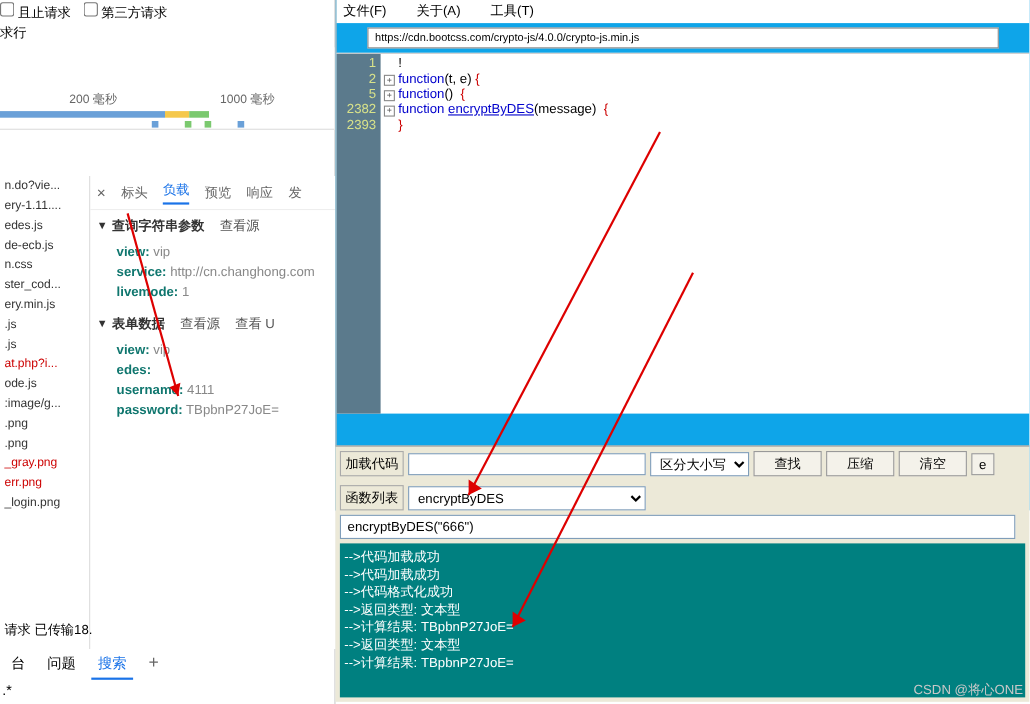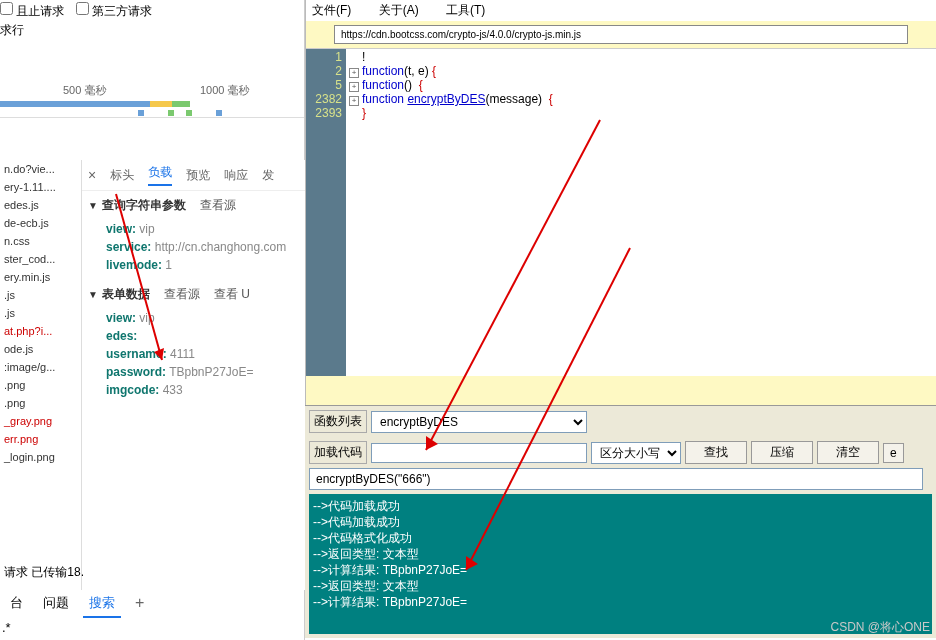--- a/index.html
+++ b/index.html
@@ -25,21 +25,21 @@
 .mid-toolbar{display:flex;align-items:center;gap:14px;padding:4px 6px;border-bottom:1px solid #eee;color:#666;font-size:13px}
 .mid-toolbar .close{cursor:pointer;font-size:14px}
 .mid-toolbar .tab{cursor:pointer}
 .mid-toolbar .tab.active{color:#1a73e8;border-bottom:2px solid #1a73e8;padding-bottom:3px}
 .section{padding:6px}
 .section-head{display:flex;align-items:center;font-weight:600;color:#333;margin-bottom:6px}
 .section-head .tri{margin-right:4px;font-size:10px}
 .section-head .view-src{margin-left:14px;font-weight:400;color:#555;cursor:pointer}
 .kv{padding:2px 0 2px 18px;color:#888}
 .kv b{color:#0f766e;font-weight:700}
-.right-pane{position:absolute;left:305px;top:0;width:631px;height:464px;border-left:1px solid #bbb;background:#fef9c3}
+.right-pane{position:absolute;left:305px;top:0;width:631px;height:464px;border-left:1px solid #bbb;background:#0ea5e9}
 .menubar{padding:2px 6px;background:#fff;font-size:12px}
 .menubar span{margin-right:12px}
 .url-bar{margin:4px 28px 4px 28px}
 .url-bar input{width:100%;border:1px solid #888;padding:3px 6px;font-size:10px;background:#fff}
 .code-area{display:flex;height:328px;background:#fff;border-top:1px solid #ccc}
 .gutter{width:40px;background:#5b7a8c;color:#d8e28a;text-align:right;padding-right:4px;font-family:Consolas,monospace;font-size:12px;line-height:14px;padding-top:1px}
 .gutter div{height:14px}
 .code-body{flex:1;font-family:Consolas,monospace;font-size:12px;line-height:14px;padding-top:1px;color:#000}
 .code-body .row{height:14px;white-space:pre}
 .fold{display:inline-block;width:10px;height:10px;border:1px solid #888;font-size:8px;line-height:8px;text-align:center;margin:0 3px;color:#555}
@@ -60,21 +60,21 @@
 </head>
 <body>
 
 <div class="left-pane">
   <div class="top-toolbar">
     <label><input type="checkbox" style=""> <span>且止请求</span></label>
     <label><input type="checkbox" style=""> <span>第三方请求</span></label>
   </div>
   <div class="req-line">求行</div>
   <div class="timeline">
-    <span class="tick b">500 毫秒</span>
+    <span class="tick b">200 毫秒</span>
     <span class="tick c">1000 毫秒</span>
     <div class="bars">
       <div class="bar" style="left:0;width:150px;background:#6aa0d8;top:0"></div>
       <div class="bar" style="left:150px;width:22px;background:#f5c84c;top:0"></div>
       <div class="bar" style="left:172px;width:18px;background:#7bc96f;top:0"></div>
       <div class="bar" style="left:138px;width:6px;background:#6aa0d8;top:9px"></div>
       <div class="bar" style="left:168px;width:6px;background:#7bc96f;top:9px"></div>
       <div class="bar" style="left:186px;width:6px;background:#7bc96f;top:9px"></div>
       <div class="bar" style="left:216px;width:6px;background:#6aa0d8;top:9px"></div>
     </div>
@@ -127,21 +127,20 @@
       <span class="tri">▼</span>
       <span>表单数据</span>
       <span class="view-src">查看源</span>
       <span class="view-src">查看 U</span>
     </div>
     <div id="sec2-kv">
         <div class="kv"><b>view:</b> vip</div>
         <div class="kv"><b>edes:</b> </div>
         <div class="kv"><b>username:</b> 4111</div>
         <div class="kv"><b>password:</b> TBpbnP27JoE=</div>
-        <div class="kv"><b>imgcode:</b> 433</div>
       </div>
   </div>
 </div>
 
 <div class="status-line">请求 已传输18.</div>
 <div class="bottom-tabs">
   <span>台</span>
   <span>问题</span>
   <span class="active">搜索</span>
   <span style="font-size:16px;color:#666">+</span>
@@ -169,31 +168,31 @@
         <div class="row"><span class="fold">+</span><span class="kw">function</span>(t, e) <span class="br">{</span></div>
         <div class="row"><span class="fold">+</span><span class="kw">function</span>()  <span class="br">{</span></div>
         <div class="row"><span class="fold">+</span><span class="kw">function</span> <span class="fn">encryptByDES</span>(message)  <span class="br">{</span></div>
         <div class="row"><span style="display:inline-block;width:16px"></span><span class="br">}</span></div>
       </div>
   </div>
 </div>
 
 <div class="tool-panel">
   <div class="tool-row">
-    <span class="lbl">函数列表</span>
-    <select class="wide"><option>encryptByDES</option></select>
-  </div>
-  <div class="tool-row">
     <span class="lbl">加载代码</span>
     <input class="wide" style="">
     <select style="width:90px"><option>区分大小写</option></select>
     <span class="btn">查找</span>
     <span class="btn">压缩</span>
     <span class="btn">清空</span>
     <span class="btn" style="padding:2px 6px">e</span>
+  </div>
+  <div class="tool-row">
+    <span class="lbl">函数列表</span>
+    <select class="wide"><option>encryptByDES</option></select>
   </div>
   <div class="expr-row"><input value="encryptByDES(&quot;666&quot;)" style=""></div>
   <div class="console" id="console">
       <div>--&gt;代码加载成功</div>
       <div>--&gt;代码加载成功</div>
       <div>--&gt;代码格式化成功</div>
       <div>--&gt;返回类型: 文本型</div>
       <div>--&gt;计算结果: TBpbnP27JoE=</div>
       <div>--&gt;返回类型: 文本型</div>
       <div>--&gt;计算结果: TBpbnP27JoE=</div>

